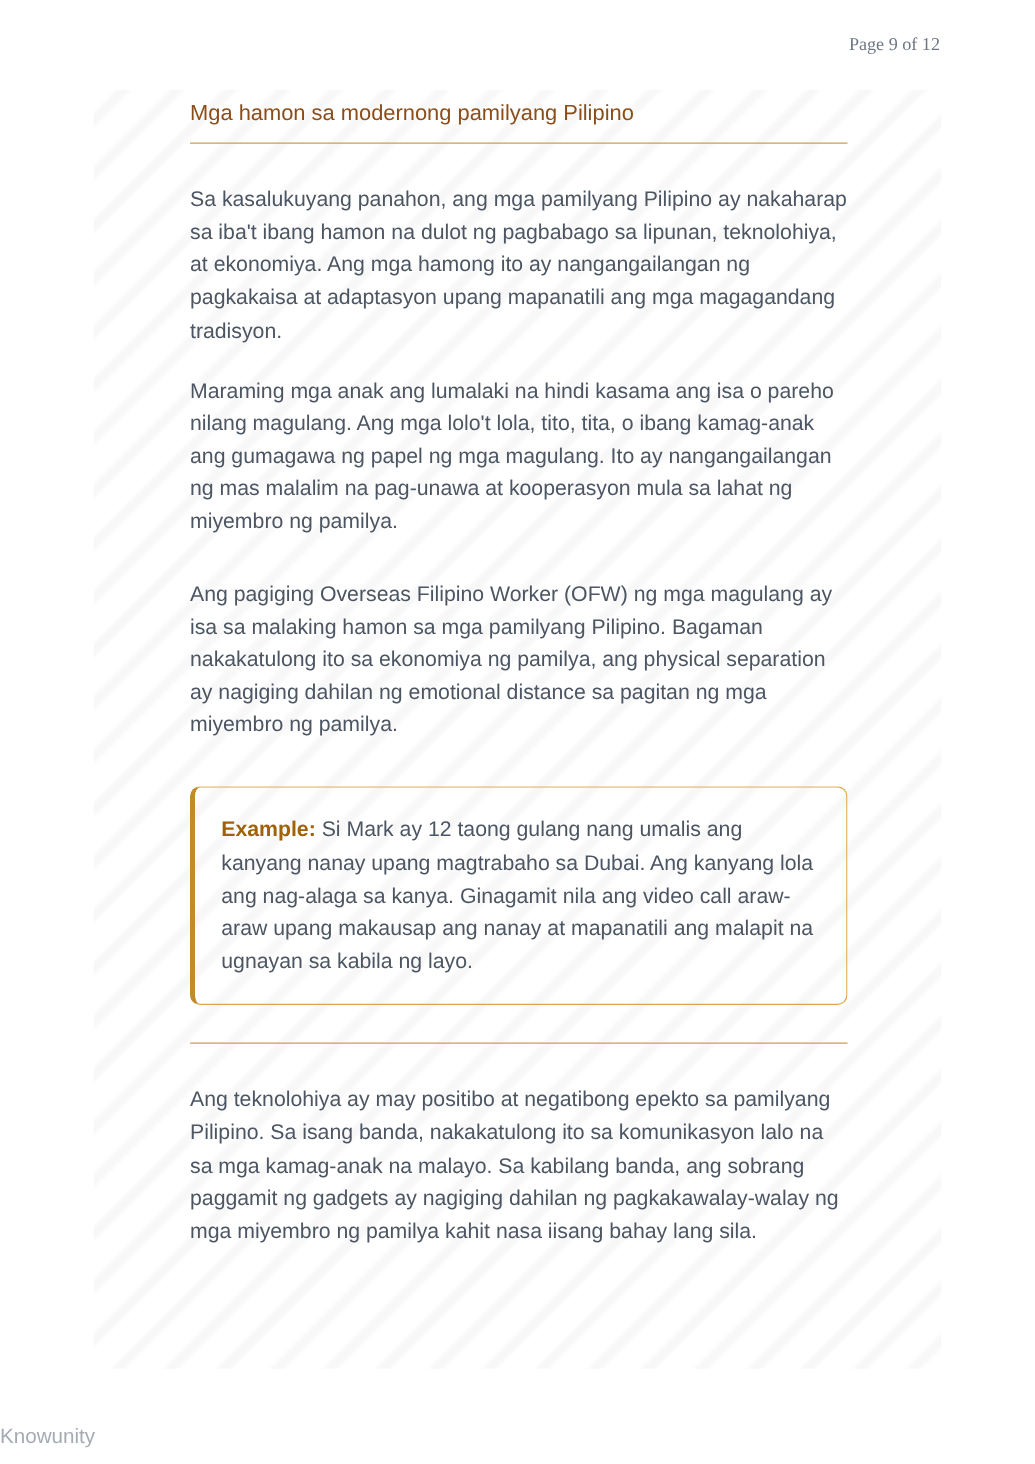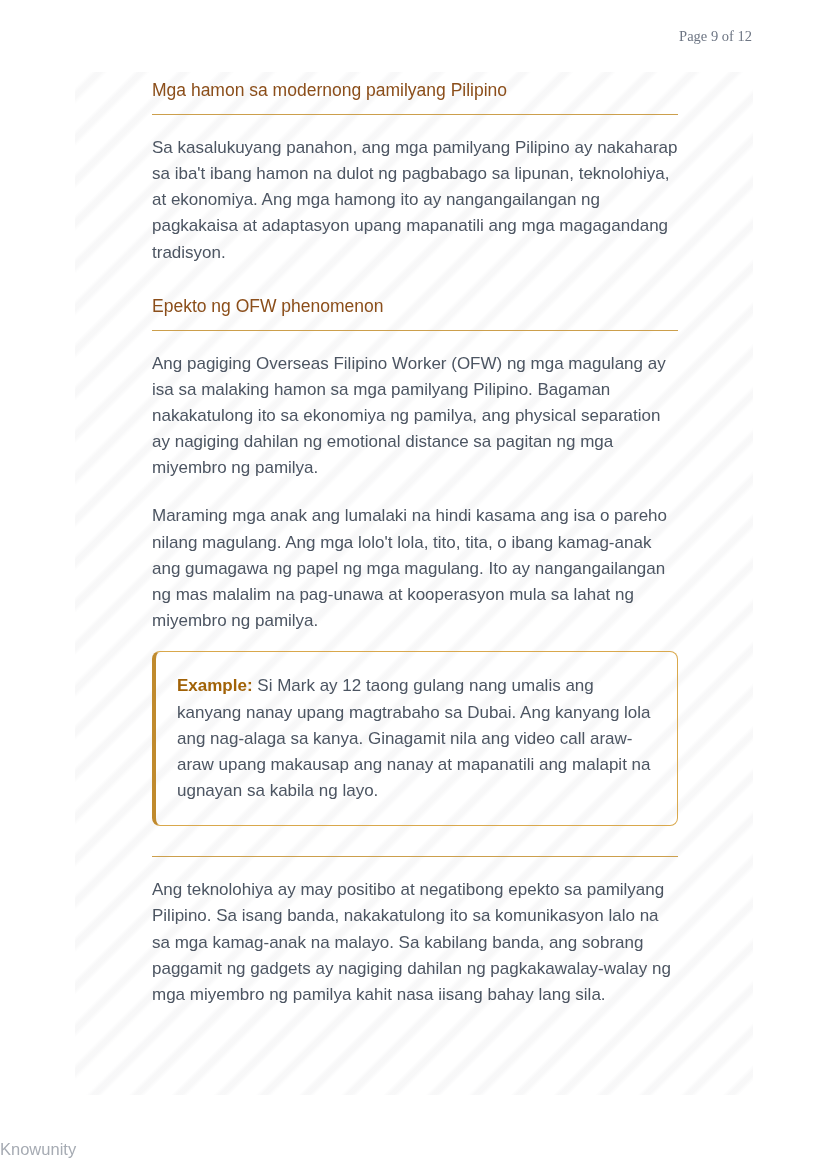--- a/index.html
+++ b/index.html
@@ -56,26 +56,26 @@
   .heading-divider {
     border: none;
     border-top: 1.6px solid var(--divider, #cc9f4c);
     margin: 12px 0 0 0;
   }
 
   .paragraph {
     font-size: 17px;
     line-height: 1.54;
     color: var(--body, #4c5562);
-    margin: 20px 0 0 0;
+    margin: 32px 0 0 0;
   }
   .paragraph.tight { margin-top: 22px; }
 
   .example-box {
-    margin-top: 17px;
+    margin-top: 36px;
     border: 1.5px solid var(--box-border, #d9a84c);
     border-left: 4px solid var(--box-border-left, #c08a2d);
     border-radius: 8px;
     padding: 21px 24px 21px 21px;
   }
   .example-box .paragraph { margin: 0; }
   .example-label {
     font-weight: bold;
     color: var(--example-label, #a16207);
   }
@@ -99,28 +99,24 @@
 <div class="content-card">
   <div class="content-inner">
 
     <div class="sec first">
       <h2 class="section-heading">Mga hamon sa modernong pamilyang Pilipino</h2>
       <hr class="heading-divider">
     </div>
 
     <p class="paragraph">Sa kasalukuyang panahon, ang mga pamilyang Pilipino ay nakaharap sa iba't ibang hamon na dulot ng pagbabago sa lipunan, teknolohiya, at ekonomiya. Ang mga hamong ito ay nangangailangan ng pagkakaisa at adaptasyon upang mapanatili ang mga magagandang tradisyon.</p>
 
-    <div class="sec">
-      <h2 class="section-heading">Epekto ng OFW phenomenon</h2>
-      <hr class="heading-divider">
-    </div>
+
+    <p class="paragraph tight">Maraming mga anak ang lumalaki na hindi kasama ang isa o pareho nilang magulang. Ang mga lolo't lola, tito, tita, o ibang kamag-anak ang gumagawa ng papel ng mga magulang. Ito ay nangangailangan ng mas malalim na pag-unawa at kooperasyon mula sa lahat ng miyembro ng pamilya.</p>
 
     <p class="paragraph">Ang pagiging Overseas Filipino Worker (OFW) ng mga magulang ay isa sa malaking hamon sa mga pamilyang Pilipino. Bagaman nakakatulong ito sa ekonomiya ng pamilya, ang physical separation ay nagiging dahilan ng emotional distance sa pagitan ng mga miyembro ng pamilya.</p>
-
-    <p class="paragraph tight">Maraming mga anak ang lumalaki na hindi kasama ang isa o pareho nilang magulang. Ang mga lolo't lola, tito, tita, o ibang kamag-anak ang gumagawa ng papel ng mga magulang. Ito ay nangangailangan ng mas malalim na pag-unawa at kooperasyon mula sa lahat ng miyembro ng pamilya.</p>
 
     <div class="example-box">
       <p class="paragraph"><span class="example-label">Example:</span><span> Si Mark ay 12 taong gulang nang umalis ang kanyang nanay upang magtrabaho sa Dubai. Ang kanyang lola ang nag-alaga sa kanya. Ginagamit nila ang video call araw-araw upang makausap ang nanay at mapanatili ang malapit na ugnayan sa kabila ng layo.</span></p>
     </div>
 
     <div class="sec">
       <hr class="heading-divider">
     </div>
 
     <p class="paragraph">Ang teknolohiya ay may positibo at negatibong epekto sa pamilyang Pilipino. Sa isang banda, nakakatulong ito sa komunikasyon lalo na sa mga kamag-anak na malayo. Sa kabilang banda, ang sobrang paggamit ng gadgets ay nagiging dahilan ng pagkakawalay-walay ng mga miyembro ng pamilya kahit nasa iisang bahay lang sila.</p>

